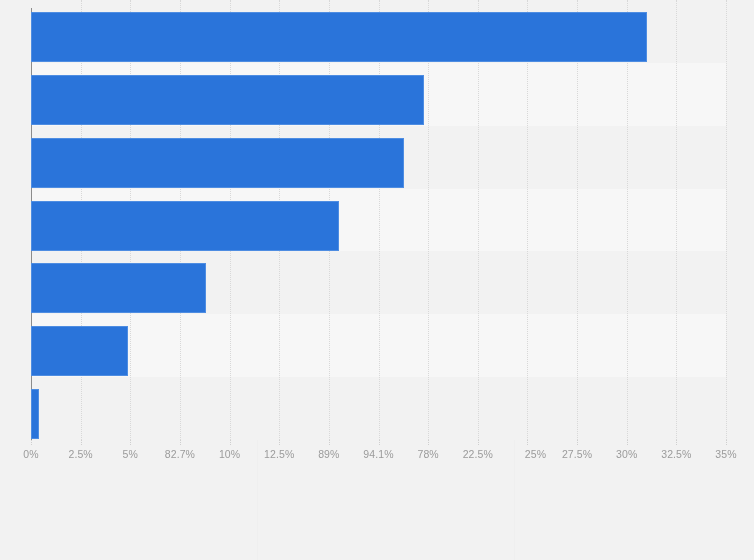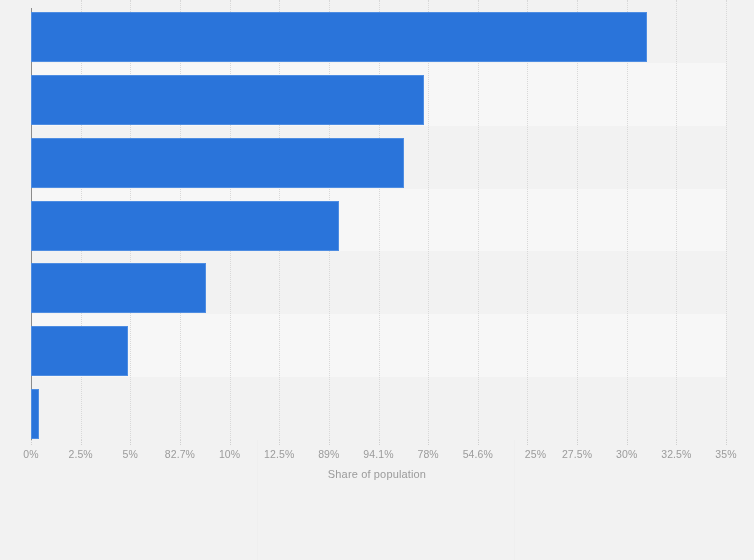--- a/index.html
+++ b/index.html
@@ -174,28 +174,27 @@
       <div class="x-tick-label" style="left: 229.571px;">10%</div>
       <div class="tick-mark" style="left: 279.214px;"></div>
       <div class="x-tick-label" style="left: 279.214px;">12.5%</div>
       <div class="tick-mark" style="left: 328.857px;"></div>
       <div class="x-tick-label" style="left: 328.857px;">89%</div>
       <div class="tick-mark" style="left: 378.5px;"></div>
       <div class="x-tick-label" style="left: 378.5px;">94.1%</div>
       <div class="tick-mark" style="left: 428.143px;"></div>
       <div class="x-tick-label" style="left: 428.143px;">78%</div>
       <div class="tick-mark" style="left: 477.786px;"></div>
-      <div class="x-tick-label" style="left: 477.786px;">54.6%</div>
+      <div class="x-tick-label" style="left: 477.786px;">22.5%</div>
       <div class="tick-mark" style="left: 527.429px;"></div>
       <div class="x-tick-label" style="left: 527.429px; margin-left: 8px;">25%</div>
       <div class="tick-mark" style="left: 577.071px;"></div>
       <div class="x-tick-label" style="left: 577.071px;">27.5%</div>
       <div class="tick-mark" style="left: 626.714px;"></div>
       <div class="x-tick-label" style="left: 626.714px;">30%</div>
       <div class="tick-mark" style="left: 676.357px;"></div>
       <div class="x-tick-label" style="left: 676.357px;">32.5%</div>
       <div class="tick-mark" style="left: 726px;"></div>
       <div class="x-tick-label" style="left: 726px;">35%</div>
     </div>
 
-  <div class="x-axis-title">Share of population</div>
 
 </div>
 
 </body></html>

